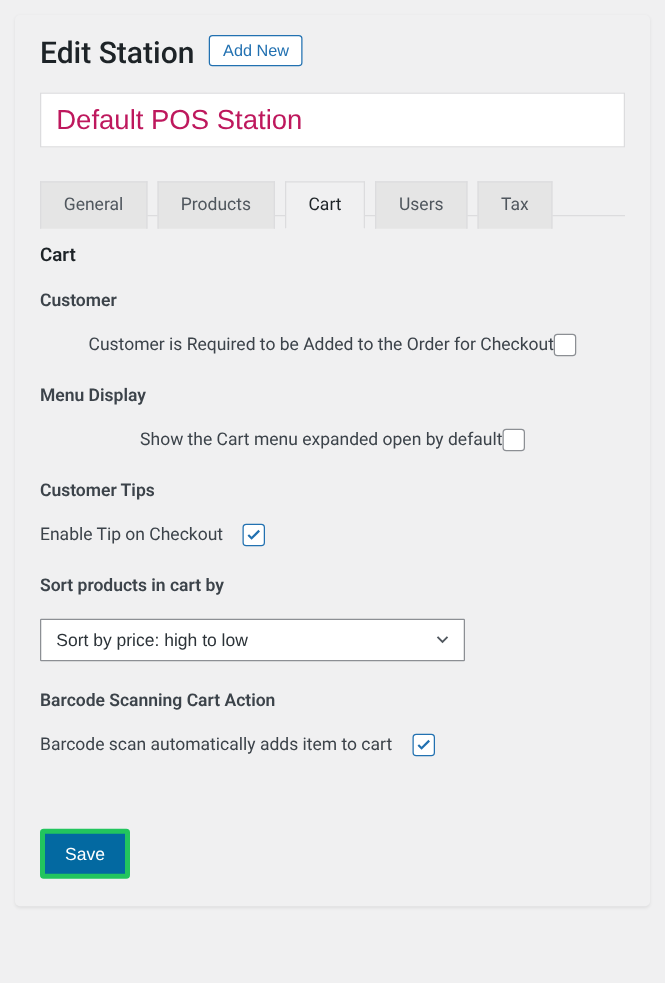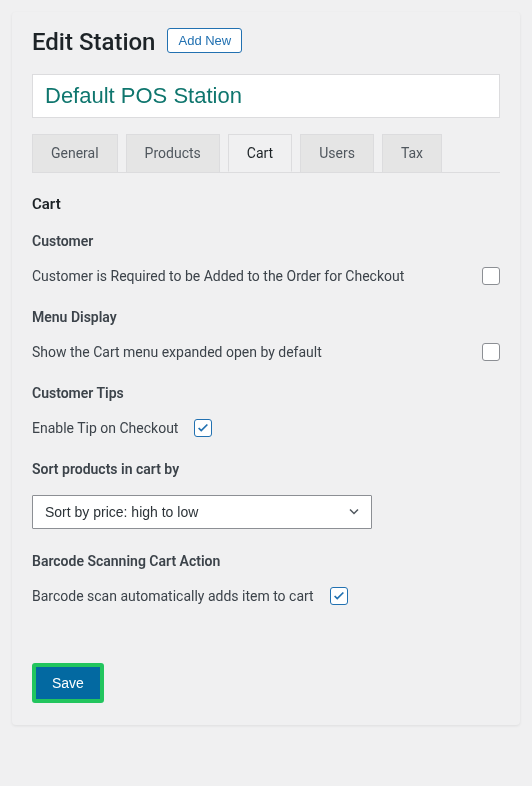--- a/index.html
+++ b/index.html
@@ -38,38 +38,38 @@
       border-radius: 3px;
       cursor: pointer;
     }
     .title-input {
       width: 100%;
       font-size: 22px;
       padding: 8px 12px;
       border: 1px solid #dcdcde;
       background: #fff;
       margin-bottom: 16px;
-      color: #0f766e;
+      color: #be185d;
     }
     .tabs {
       display: flex;
       gap: 8px;
       border-bottom: 1px solid #dcdcde;
       margin-bottom: 22px;
     }
     .tab {
       padding: 10px 18px;
       font-size: 14px;
       color: #50575e;
       background: #e5e5e5;
       border: 1px solid #dcdcde;
       border-bottom: none;
       cursor: pointer;
       position: relative;
-      top: 0;
+      top: 11px;
     }
     .tab.active {
       background: #f0f0f1;
       color: #1d2327;
       border-bottom: 1px solid #f0f0f1;
     }
     .section-heading {
       font-size: 15px;
       font-weight: 600;
       color: #1d2327;
@@ -77,21 +77,21 @@
     }
     .sub-heading {
       font-size: 14px;
       font-weight: 600;
       color: #3c434a;
       margin-top: 24px;
       margin-bottom: 18px;
     }
     .field-row {
       display: flex;
-      justify-content: space-between;
+      justify-content: center;
       align-items: center;
       margin-bottom: 8px;
     }
     .field-label {
       font-size: 14px;
       color: #3c434a;
     }
     .checkbox {
       width: 18px;
       height: 18px;

